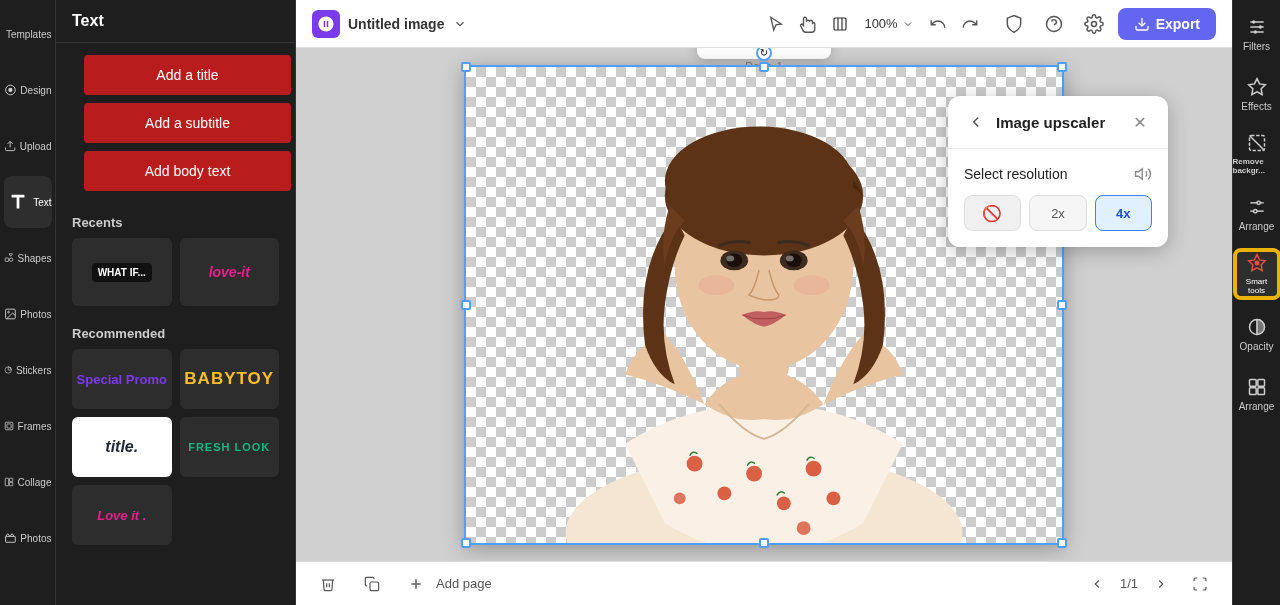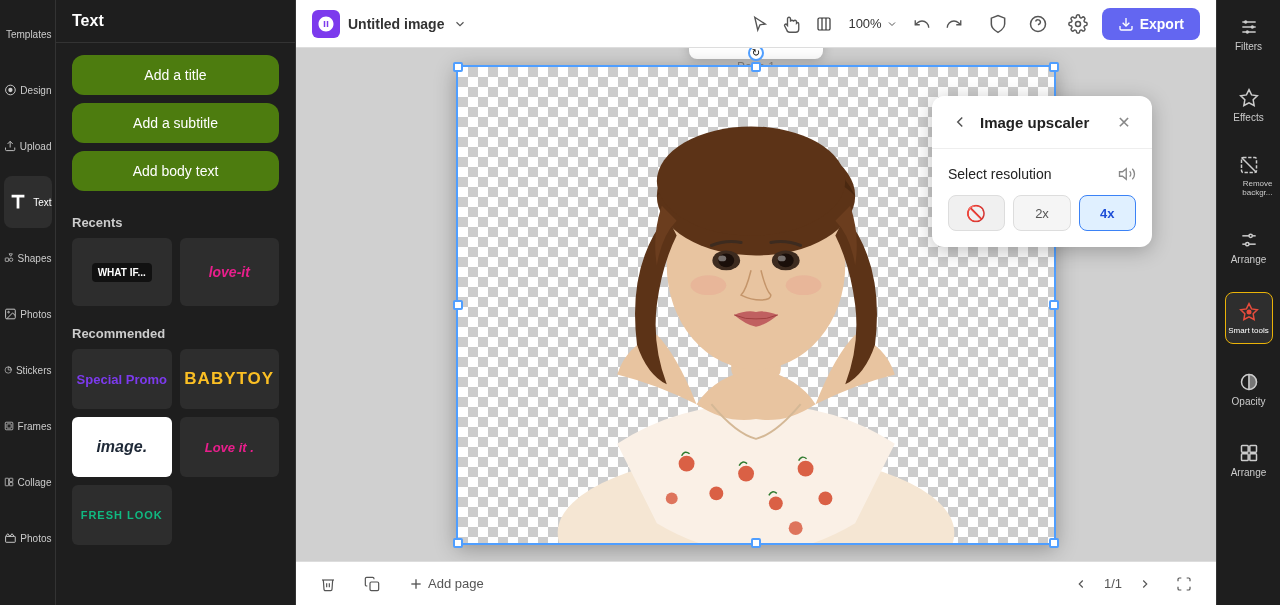--- a/index.html
+++ b/index.html
@@ -51,29 +51,30 @@
     }
     #text-panel-body {
       padding: 12px 16px;
       display: flex;
       flex-direction: column;
       gap: 8px;
       overflow-y: auto;
       flex: 1;
     }
     .text-action-btn {
-      background: #4d7c0f;
+      background: #b91c1c;
       color: #fff;
       border: none;
-      border-radius: 12px;
+      border-radius: 4px;
       padding: 12px;
       font-size: 14px;
       cursor: pointer;
       text-align: center;
       width: 100%;
+      margin-left: 12px;
     }
     .recents-section { margin-top: 16px; }
     .section-label {
       color: #ccc;
       font-size: 13px;
       font-weight: 600;
       margin-bottom: 8px;
     }
     .recents-grid {
       display: flex;
@@ -272,64 +273,64 @@
       background: #fff;
       border-top: 1px solid #ddd;
       display: flex;
       align-items: center;
       padding: 0 16px;
       gap: 12px;
     }
     .bottom-btn {
       display: flex;
       align-items: center;
-      gap: 4px;
+      gap: 12px;
       background: transparent;
       border: none;
       cursor: pointer;
       font-size: 13px;
       color: #555;
       border-radius: 6px;
       padding: 4px 8px;
     }
     .bottom-right {
       margin-left: auto;
       display: flex;
       align-items: center;
       gap: 8px;
       font-size: 13px;
       color: #555;
     }
 
     
     #right-panel {
-      width: 64px;
+      width: 48px;
       background: #1e1e1e;
       display: flex;
       flex-direction: column;
       align-items: center;
       padding: 8px 0;
-      gap: 19px;
+      gap: 8px;
       border-left: 1px solid #333;
     }
     .right-panel-item {
       display: flex;
       flex-direction: column;
       align-items: center;
       justify-content: center;
       width: 48px;
       height: 52px;
       border-radius: 8px;
       cursor: pointer;
       color: #ccc;
       font-size: 10px;
       gap: 4px;
     }
     .right-panel-item.active {
-      border: 1px solid #eab308;
+      border: 4px solid #eab308;
       color: #fff;
     }
     .right-panel-item svg { width: 20px; height: 20px; }
 
     
     #upscaler-panel {
       position: absolute;
       right: 64px;
       top: 48px;
       width: 220px;
@@ -539,27 +540,27 @@
     <div class="recommended-section">
       <div class="section-label">Recommended</div>
       <div class="recommended-grid">
         <div class="recommended-item">
           <span class="rec-special-promo">Special Promo</span>
         </div>
         <div class="recommended-item">
           <span class="rec-babytoy">BABYTOY</span>
         </div>
         <div class="recommended-item" style="background:#fff;">
-          <span class="rec-okay">image.</span>
+          <span class="rec-okay">title.</span>
+        </div>
+        <div class="recommended-item">
+          <span class="rec-fresh-look">FRESH LOOK</span>
         </div>
         <div class="recommended-item">
           <span class="rec-love-it">Love it .</span>
-        </div>
-        <div class="recommended-item">
-          <span class="rec-fresh-look">FRESH LOOK</span>
         </div>
       </div>
     </div>
   </div>
 </div>
 
 <div style="flex:1; display:flex; flex-direction:column; position:relative; overflow:hidden;">
 
   <div id="top-bar">
     <div class="top-bar-left">
@@ -834,21 +835,21 @@
     <svg viewBox="0 0 24 24" fill="none" stroke="currentColor" stroke-width="1.8">
       <polygon points="12 2 15.09 8.26 22 9.27 17 14.14 18.18 21.02 12 17.77 5.82 21.02 7 14.14 2 9.27 8.91 8.26 12 2"></polygon>
     </svg>
     <span>Effects</span>
   </div>
   <div class="right-panel-item">
     <svg viewBox="0 0 24 24" fill="none" stroke="currentColor" stroke-width="1.8">
       <rect x="3" y="3" width="18" height="18" rx="2" stroke-dasharray="4 2"></rect>
         <line x1="3" y1="3" x2="21" y2="21"></line>
     </svg>
-    <span style="font-size:8px;text-align:right;">Remove backgr...</span>
+    <span style="font-size:8px;text-align:left;font-weight:bold;">Remove backgr...</span>
   </div>
   <div class="right-panel-item">
     <svg viewBox="0 0 24 24" fill="none" stroke="currentColor" stroke-width="1.8">
       <line x1="4" y1="7" x2="12" y2="7"></line>
         <line x1="16" y1="7" x2="20" y2="7"></line>
         <circle cx="14" cy="7" r="2"></circle>
       <line x1="4" y1="17" x2="8" y2="17"></line>
         <line x1="12" y1="17" x2="20" y2="17"></line>
         <circle cx="10" cy="17" r="2"></circle>
     </svg>

